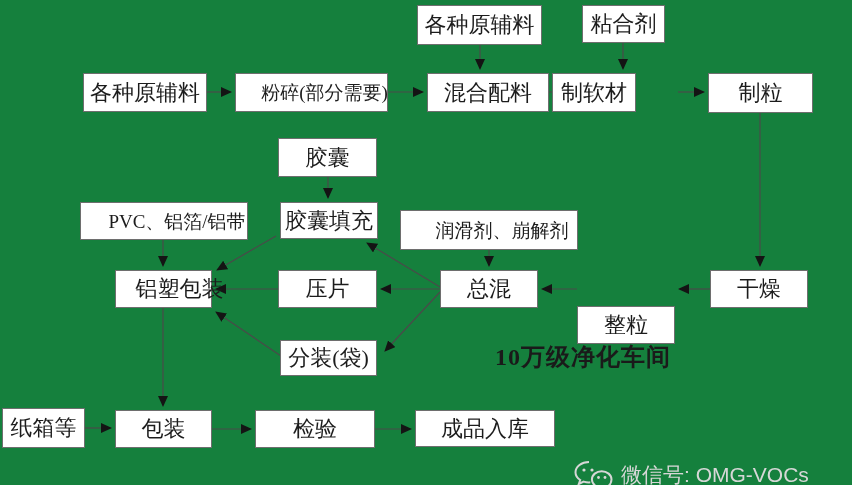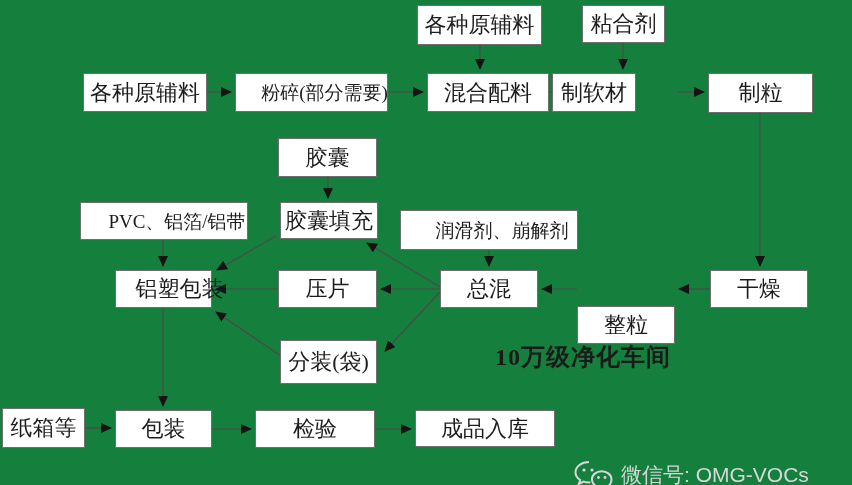--- a/index.html
+++ b/index.html
@@ -121,21 +121,21 @@
   <div class="node small" style="left:80px; top:202px; width:168px; height:38px;">PVC、铝箔/铝带</div>
   <div class="node" style="left:280px; top:202px; width:98px; height:37px;">胶囊填充</div>
   <div class="node small" style="left:400px; top:198px; width:178px; height:40px;margin-top:12px;">润滑剂、崩解剂</div>
 
   <div class="node" style="left:115px; top:270px; width:97px; height:38px;padding-left:32px;">铝塑包装</div>
   <div class="node" style="left:278px; top:270px; width:99px; height:38px;">压片</div>
   <div class="node" style="left:440px; top:270px; width:98px; height:38px;">总混</div>
   <div class="node" style="left:577px; top:270px; width:98px; height:38px;margin-top:36px;">整粒</div>
   <div class="node" style="left:710px; top:270px; width:98px; height:38px;">干燥</div>
 
-  <div class="node" style="left:280px; top:340px; width:97px; height:44px;">分装(袋)</div>
+  <div class="node" style="left:280px; top:340px; width:97px; height:36px;">分装(袋)</div>
 
   <div class="node" style="left:2px; top:408px; width:83px; height:40px;">纸箱等</div>
   <div class="node" style="left:115px; top:410px; width:97px; height:38px;">包装</div>
   <div class="node" style="left:255px; top:410px; width:120px; height:38px;">检验</div>
   <div class="node" style="left:415px; top:410px; width:140px; height:37px;">成品入库</div>
 
   <div class="title-label">10万级净化车间</div>
 
   <div class="watermark">
     <svg width="42" height="30" viewBox="0 0 42 30">

